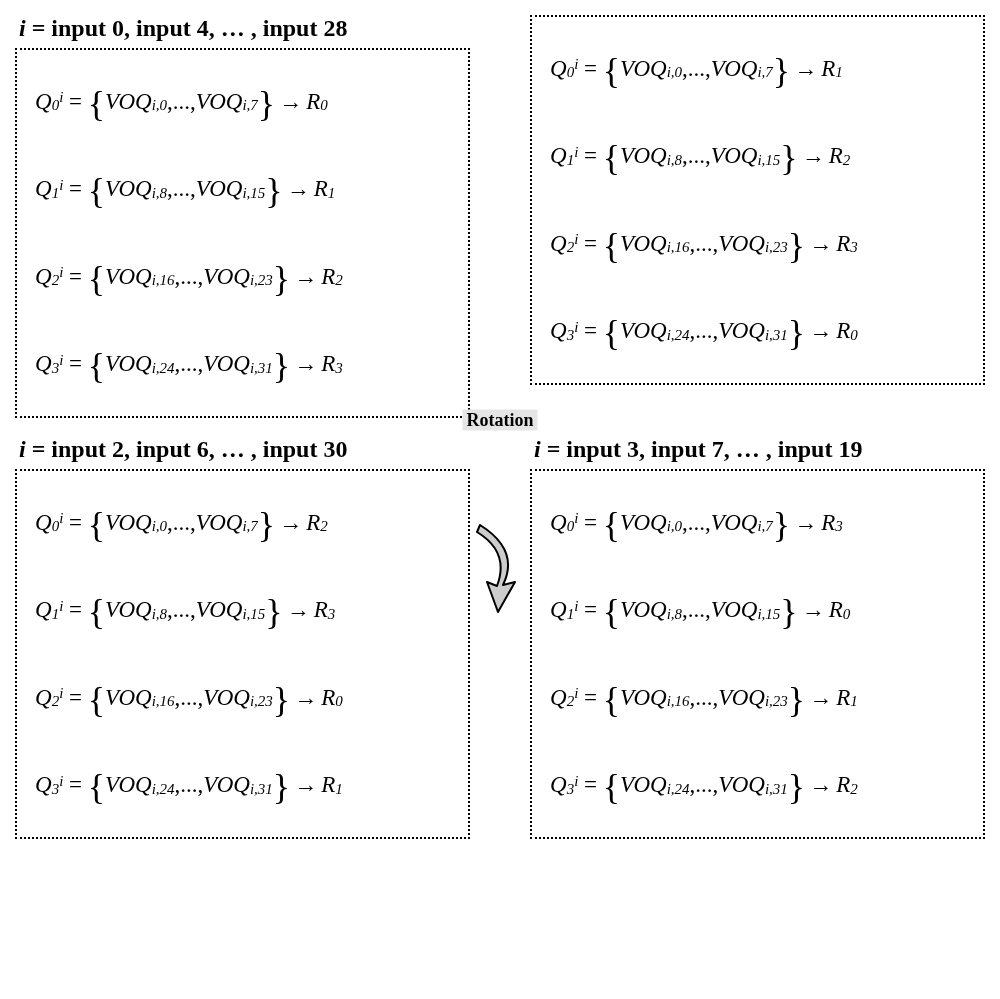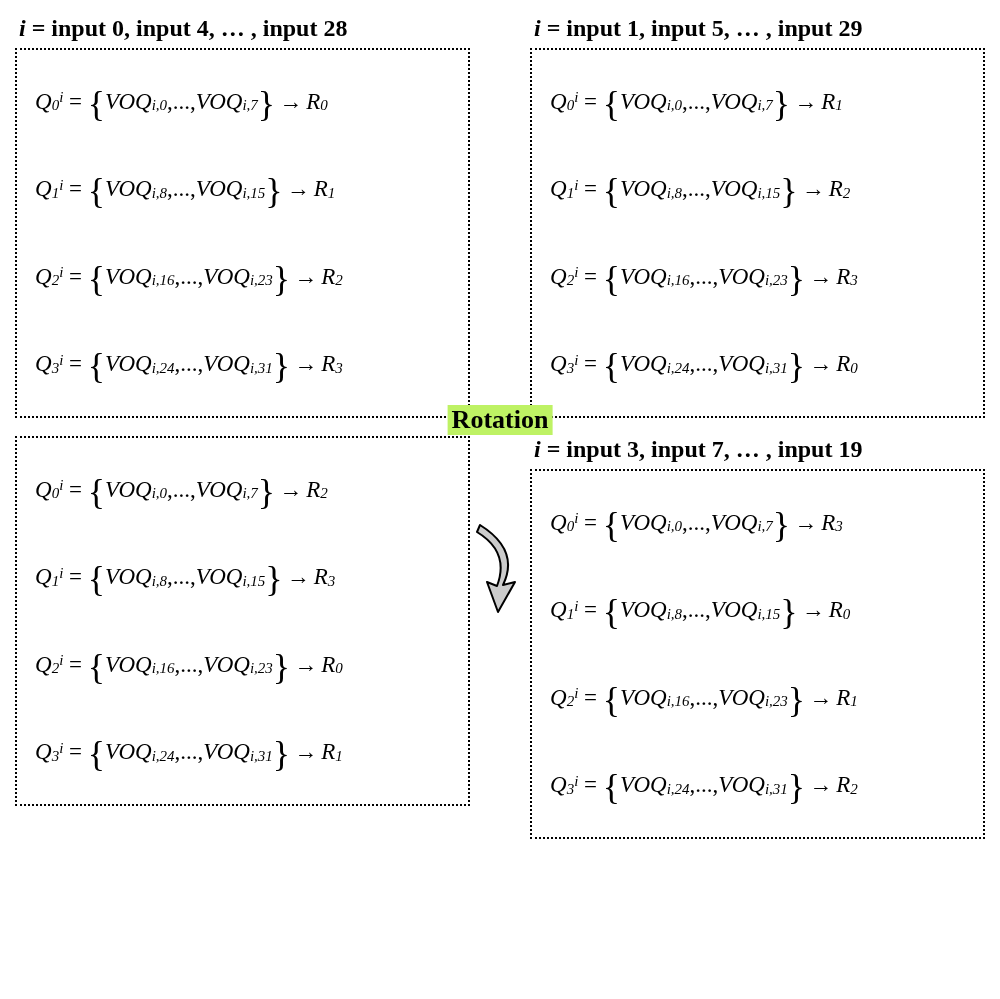--- a/index.html
+++ b/index.html
@@ -58,22 +58,22 @@
     position: relative;
     top: 2px;
   }
   .arrow { font-style: normal; padding: 0 4px; }
   .rotation-label {
     position: absolute;
     left: 50%;
     top: 49.2%;
     transform: translate(-50%, -50%);
     font-weight: bold;
-    font-size: 26px;
-    background: #bef264;
+    font-size: 18px;
+    background: #e5e5e5;
     padding: 0 4px;
   }
   .rotation-arrow {
     position: absolute;
     left: 50%;
     top: 67%;
     transform: translate(-50%, -50%);
   }
 </style>
 </head>
@@ -147,92 +147,92 @@
           <span class="sub">i,31</span>
         <span class="brace">}</span>
           <span class="arrow">→</span>
         <span>R</span>
           <span class="sub">3</span>
       </div>
     </div>
   </div>
 
   <div class="quad">
+    <div class="box">
+      <div class="eq">
+        <span>Q</span>
+          <span class="sub">0</span>
+          <span class="sup">i</span>
+        <span class="up">&nbsp;=&nbsp;</span>
+          <span class="brace">{</span>
+        <span>VOQ</span>
+          <span class="sub">i,0</span>
+          <span class="up">,...,</span>
+        <span>VOQ</span>
+          <span class="sub">i,7</span>
+        <span class="brace">}</span>
+          <span class="arrow">→</span>
+        <span>R</span>
+          <span class="sub">1</span>
+      </div>
+      <div class="eq">
+        <span>Q</span>
+          <span class="sub">1</span>
+          <span class="sup">i</span>
+        <span class="up">&nbsp;=&nbsp;</span>
+          <span class="brace">{</span>
+        <span>VOQ</span>
+          <span class="sub">i,8</span>
+          <span class="up">,...,</span>
+        <span>VOQ</span>
+          <span class="sub">i,15</span>
+        <span class="brace">}</span>
+          <span class="arrow">→</span>
+        <span>R</span>
+          <span class="sub">2</span>
+      </div>
+      <div class="eq">
+        <span>Q</span>
+          <span class="sub">2</span>
+          <span class="sup">i</span>
+        <span class="up">&nbsp;=&nbsp;</span>
+          <span class="brace">{</span>
+        <span>VOQ</span>
+          <span class="sub">i,16</span>
+          <span class="up">,...,</span>
+        <span>VOQ</span>
+          <span class="sub">i,23</span>
+        <span class="brace">}</span>
+          <span class="arrow">→</span>
+        <span>R</span>
+          <span class="sub">3</span>
+      </div>
+      <div class="eq">
+        <span>Q</span>
+          <span class="sub">3</span>
+          <span class="sup">i</span>
+        <span class="up">&nbsp;=&nbsp;</span>
+          <span class="brace">{</span>
+        <span>VOQ</span>
+          <span class="sub">i,24</span>
+          <span class="up">,...,</span>
+        <span>VOQ</span>
+          <span class="sub">i,31</span>
+        <span class="brace">}</span>
+          <span class="arrow">→</span>
+        <span>R</span>
+          <span class="sub">0</span>
+      </div>
+    </div>
+  </div>
+
+  <div class="quad">
     <div class="quad-title">
-      <span class="ivar">i</span><span> = input 1, input 5, … , input 29</span>
-    </div>
-    <div class="box">
-      <div class="eq">
-        <span>Q</span>
-          <span class="sub">0</span>
-          <span class="sup">i</span>
-        <span class="up">&nbsp;=&nbsp;</span>
-          <span class="brace">{</span>
-        <span>VOQ</span>
-          <span class="sub">i,0</span>
-          <span class="up">,...,</span>
-        <span>VOQ</span>
-          <span class="sub">i,7</span>
-        <span class="brace">}</span>
-          <span class="arrow">→</span>
-        <span>R</span>
-          <span class="sub">1</span>
-      </div>
-      <div class="eq">
-        <span>Q</span>
-          <span class="sub">1</span>
-          <span class="sup">i</span>
-        <span class="up">&nbsp;=&nbsp;</span>
-          <span class="brace">{</span>
-        <span>VOQ</span>
-          <span class="sub">i,8</span>
-          <span class="up">,...,</span>
-        <span>VOQ</span>
-          <span class="sub">i,15</span>
-        <span class="brace">}</span>
-          <span class="arrow">→</span>
-        <span>R</span>
-          <span class="sub">2</span>
-      </div>
-      <div class="eq">
-        <span>Q</span>
-          <span class="sub">2</span>
-          <span class="sup">i</span>
-        <span class="up">&nbsp;=&nbsp;</span>
-          <span class="brace">{</span>
-        <span>VOQ</span>
-          <span class="sub">i,16</span>
-          <span class="up">,...,</span>
-        <span>VOQ</span>
-          <span class="sub">i,23</span>
-        <span class="brace">}</span>
-          <span class="arrow">→</span>
-        <span>R</span>
-          <span class="sub">3</span>
-      </div>
-      <div class="eq">
-        <span>Q</span>
-          <span class="sub">3</span>
-          <span class="sup">i</span>
-        <span class="up">&nbsp;=&nbsp;</span>
-          <span class="brace">{</span>
-        <span>VOQ</span>
-          <span class="sub">i,24</span>
-          <span class="up">,...,</span>
-        <span>VOQ</span>
-          <span class="sub">i,31</span>
-        <span class="brace">}</span>
-          <span class="arrow">→</span>
-        <span>R</span>
-          <span class="sub">0</span>
-      </div>
-    </div>
-  </div>
-
-  <div class="quad">
+      <span class="ivar">i</span><span> = input 2, input 6, … , input 30</span>
+    </div>
     <div class="box">
       <div class="eq">
         <span>Q</span>
           <span class="sub">0</span>
           <span class="sup">i</span>
         <span class="up">&nbsp;=&nbsp;</span>
           <span class="brace">{</span>
         <span>VOQ</span>
           <span class="sub">i,0</span>
           <span class="up">,...,</span>

